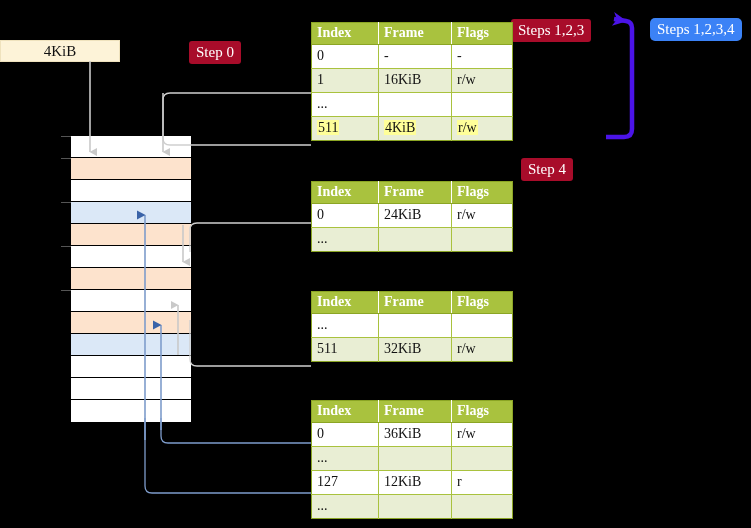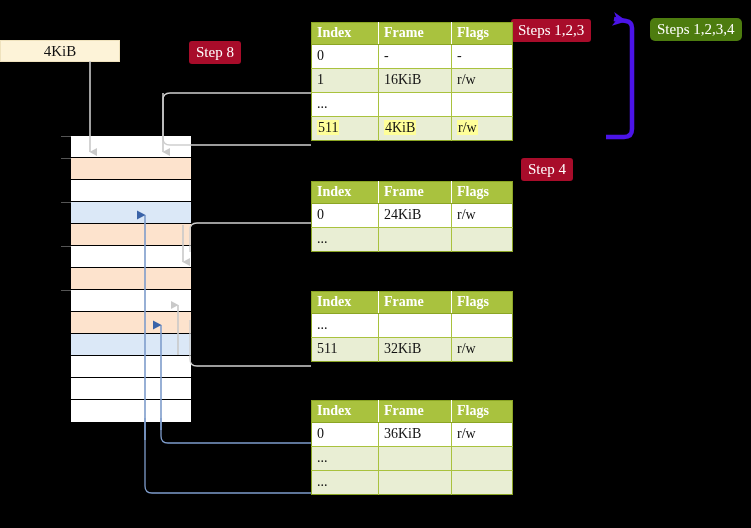--- a/index.html
+++ b/index.html
@@ -11,21 +11,21 @@
     position:absolute;
     color:#ffffff;
     font-family:"Liberation Serif","DejaVu Serif",serif;
     font-size:15px;
     line-height:18px;
     padding:2px 7px 3px 7px;
     white-space:nowrap;
     border-radius:3px;
   }
   .badge.red{background:#a80c2a;}
-  .badge.blue{background:#4d7c0f;border-radius:5px;}
+  .badge.blue{background:#3b82f6;border-radius:5px;}
 
   
   .sizebox{
     position:absolute;
     background:#fdf3d8;
     border:1px solid #efe2bd;
     color:#111;
     font-size:15px;
     text-align:center;
     line-height:20px;
@@ -158,21 +158,21 @@
   <path d="M311,443 L168,443 Q161,443 161,436 L161,418" fill="none" stroke="#7e9ccb" stroke-width="1.3"></path>
   <path d="M161,430 L161,325" fill="none" stroke="#7e9ccb" stroke-width="1.6" marker-end="url(#blueHead)"></path>
 
   <path d="M311,493 L152,493 Q145,493 145,486 L145,418" fill="none" stroke="#7e9ccb" stroke-width="1.3"></path>
   <path d="M145,440 L145,215" fill="none" stroke="#7e9ccb" stroke-width="1.6" marker-end="url(#blueHead)"></path>
 
   <path d="M606,137 L624,137 Q632,137 632,129 L632,28 Q632,22 626,21 L614,19" fill="none" stroke="#4b14e8" stroke-width="4.5" marker-end="url(#violetHead)"></path>
 </svg>
 
 <div id="badge-layer">
-    <div class="badge red" style="left: 189px; top: 41px;">Step 8</div>
+    <div class="badge red" style="left: 189px; top: 41px;">Step 0</div>
     <div class="badge red" style="left: 511px; top: 19px; text-align: right;">Steps 1,2,3</div>
     <div class="badge blue" style="left: 650px; top: 18px;">Steps 1,2,3,4</div>
     <div class="badge red" style="left: 521px; top: 158px;">Step 4</div>
   </div>
 
 <div id="table-layer">
     <table class="ptable" style="left: 311px; top: 22px;">
       <thead>
         <tr>
           <th style="width: 56px;">Index</th>
@@ -257,20 +257,25 @@
         <tr class="plain">
           <td>0</td>
           <td>36KiB</td>
           <td>r/w</td>
         </tr>
         <tr class="alt">
           <td>...</td>
           <td></td>
           <td></td>
         </tr>
+        <tr class="plain">
+          <td>127</td>
+          <td>12KiB</td>
+          <td>r</td>
+        </tr>
         <tr class="alt">
           <td>...</td>
           <td></td>
           <td></td>
         </tr>
       </tbody>
     </table>
   </div>
 
 </body></html>

